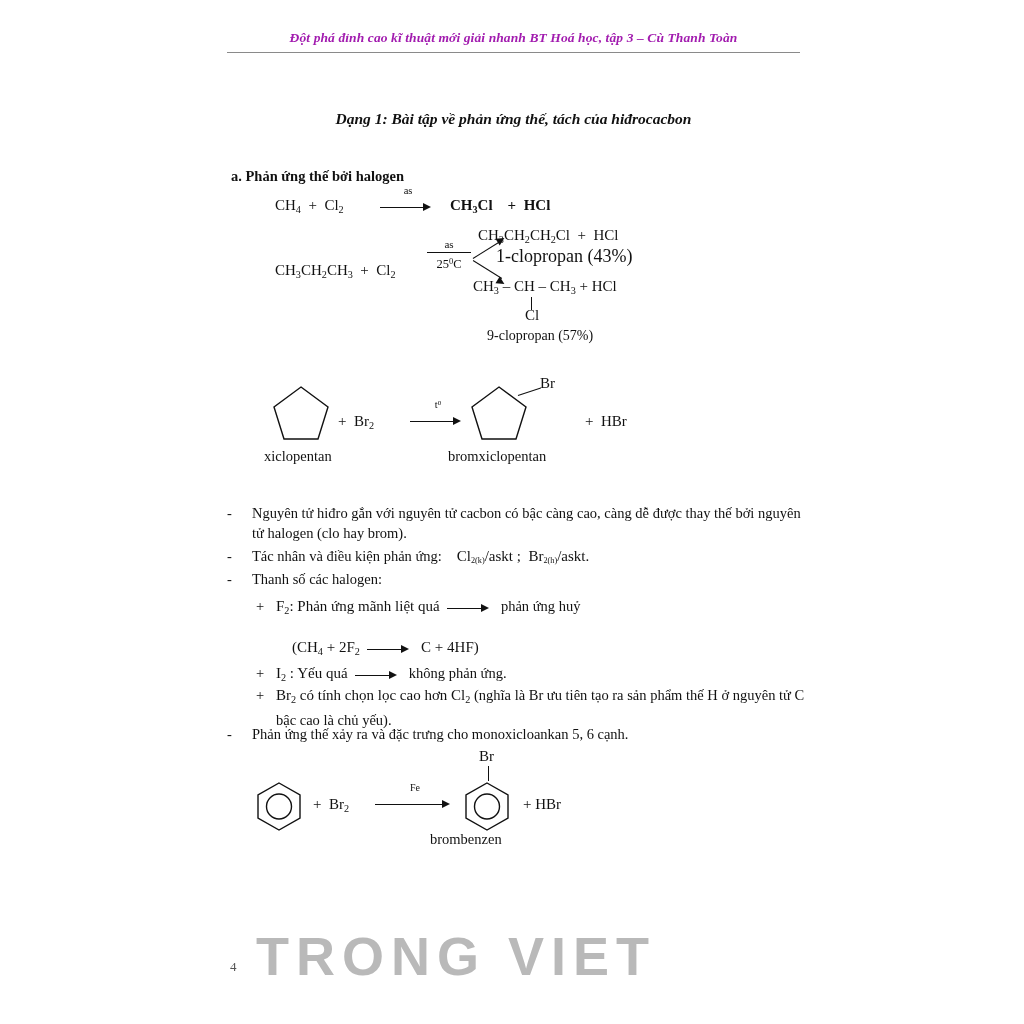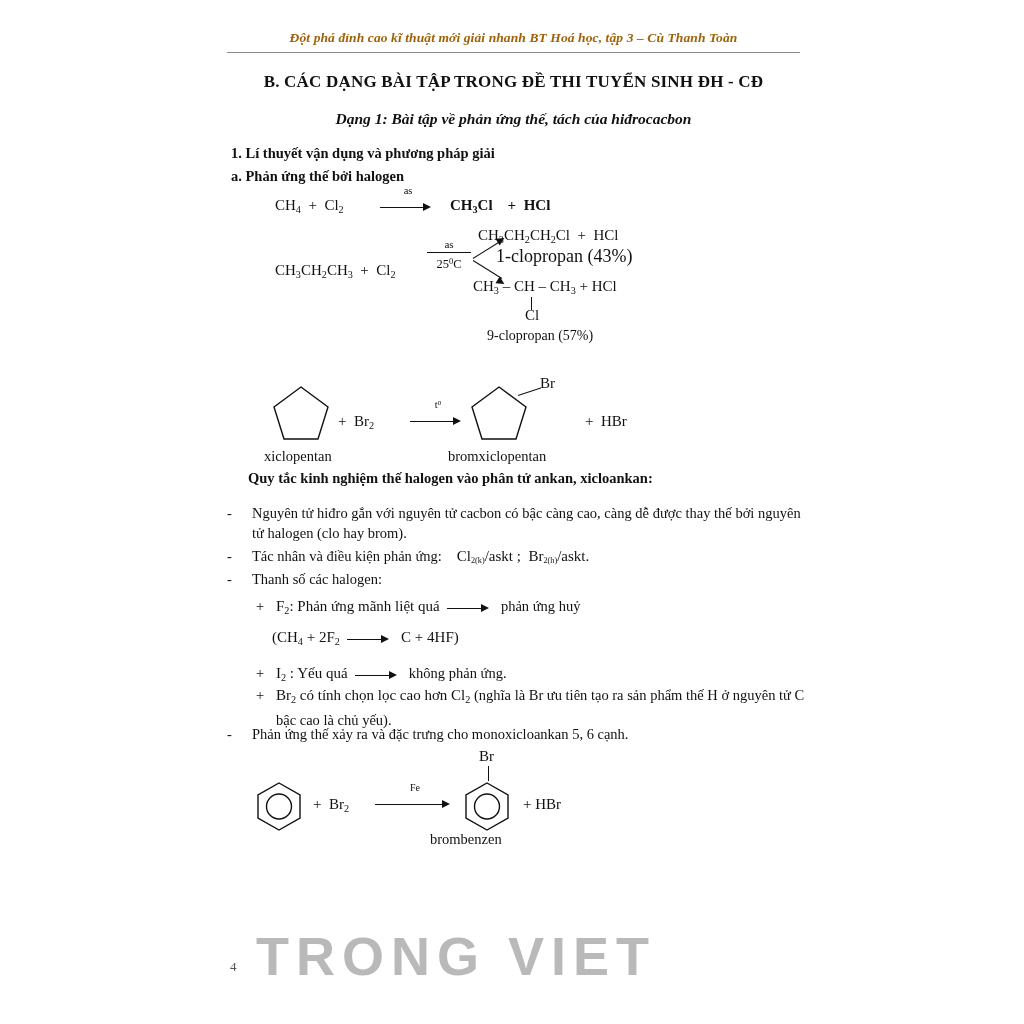--- a/index.html
+++ b/index.html
@@ -11,21 +11,21 @@
     position:relative;
     overflow:hidden;
   }
   .page { position:absolute; inset:0; }
 
   
   .header {
     position:absolute; left:227px; top:30px; width:573px;
     text-align:center;
     font-style:italic; font-weight:bold;
-    font-size:13.5px; color:#a16207;
+    font-size:13.5px; color:#a21caf;
     letter-spacing:.1px;
   }
   .header-rule {
     position:absolute; left:227px; top:52px; width:573px; height:1px;
     background:#8a8a8a;
   }
 
   
   .sec-title {
     position:absolute; left:227px; top:72px; width:573px;
@@ -175,23 +175,21 @@
   }
 </style>
 </head>
 <body>
 
 <div class="page">
 
   <div class="header">Đột phá đỉnh cao kĩ thuật mới giải nhanh BT Hoá học, tập 3 – Cù Thanh Toàn</div>
   <div class="header-rule"></div>
 
-  <div class="sec-title">B. CÁC DẠNG BÀI TẬP TRONG ĐỀ THI TUYỂN SINH ĐH - CĐ</div>
   <div class="sub-title">Dạng 1: Bài tập về phản ứng thế, tách của hiđrocacbon</div>
-  <div class="line-1">1. Lí thuyết vận dụng và phương pháp giải</div>
   <div class="line-a">a. Phản ứng thế bởi halogen</div>
 
   <div class="eq1">
     <span class="chem lhs">CH<sub>4</sub>&nbsp; +&nbsp; Cl<sub>2</sub></span>
     <div class="arrow-lab" style="left:105px; top:2px;">
       <div class="lab">as</div>
       <div class="shaft"></div>
       <div class="head"></div>
     </div>
     <span class="chem rhs">CH<sub>3</sub>Cl&nbsp;&nbsp;&nbsp; +&nbsp; HCl</span>
@@ -235,21 +233,20 @@
     <svg class="pent2" width="62" height="62" viewBox="0 0 62 62">
       <polygon points="31,4 58,24 48,56 14,56 4,24" fill="none" stroke="#111" stroke-width="1.4"></polygon>
     </svg>
     <div class="br-bond"></div>
     <span class="br-lab">Br</span>
     <span class="chem plus-hbr">+&nbsp; HBr</span>
   </div>
   <div class="lbl-pent1">xiclopentan</div>
   <div class="lbl-pent2">bromxiclopentan</div>
 
-  <div class="rule-head">Quy tắc kinh nghiệm thế halogen vào phân tử ankan, xicloankan:</div>
 
   <div class="bullet" style="left:227px; top:503px;">
     <span class="dash">-</span>
     <span class="txt">Nguyên tử hiđro gắn với nguyên tử cacbon có bậc càng cao, càng dễ được thay thế bởi nguyên tử halogen (clo hay brom).</span>
   </div>
 
   <div class="bullet" style="left:227px; top:546px;">
     <span class="dash">-</span>
     <span class="txt">
       <span>Tác nhân và điều kiện phản ứng:</span>
@@ -265,21 +262,21 @@
   <div class="sub-item" style="left:256px; top:596px;">
     <span class="plus">+</span>
     <span class="txt">
       <span class="chem">F<sub>2</sub>: Phản ứng mãnh liệt quá</span>
       <span class="inline-arrow"><span class="sh"></span><span class="hd"></span></span>
       <span>phản ứng huỷ</span>
     </span>
   </div>
 
   <div class="sub-item" style="left:256px; top:627px;">
-    <span class="txt" style="left:16px;">
+    <span class="txt" style="left:36px;margin-top:10px;">
       <span class="chem">(CH<sub>4</sub> + 2F<sub>2</sub></span>
       <span class="inline-arrow"><span class="sh"></span><span class="hd"></span></span>
       <span class="chem">C + 4HF)</span>
     </span>
   </div>
 
   <div class="sub-item" style="left:256px; top:663px;">
     <span class="plus">+</span>
     <span class="txt">
       <span class="chem">I<sub>2</sub> : Yếu quá</span>

